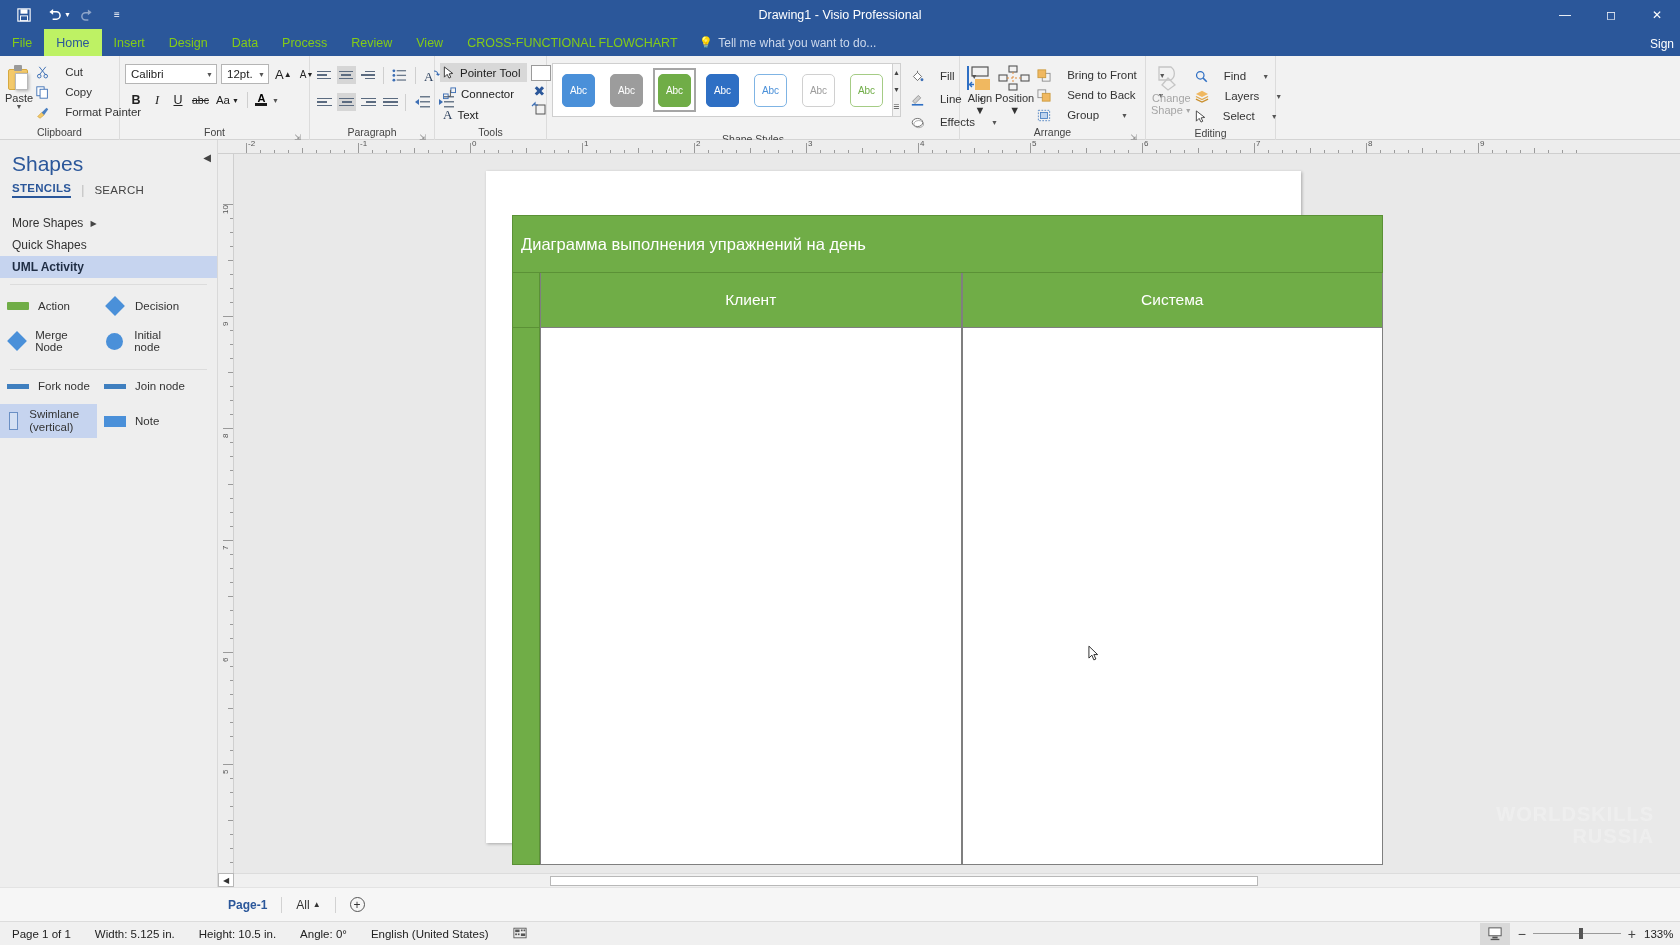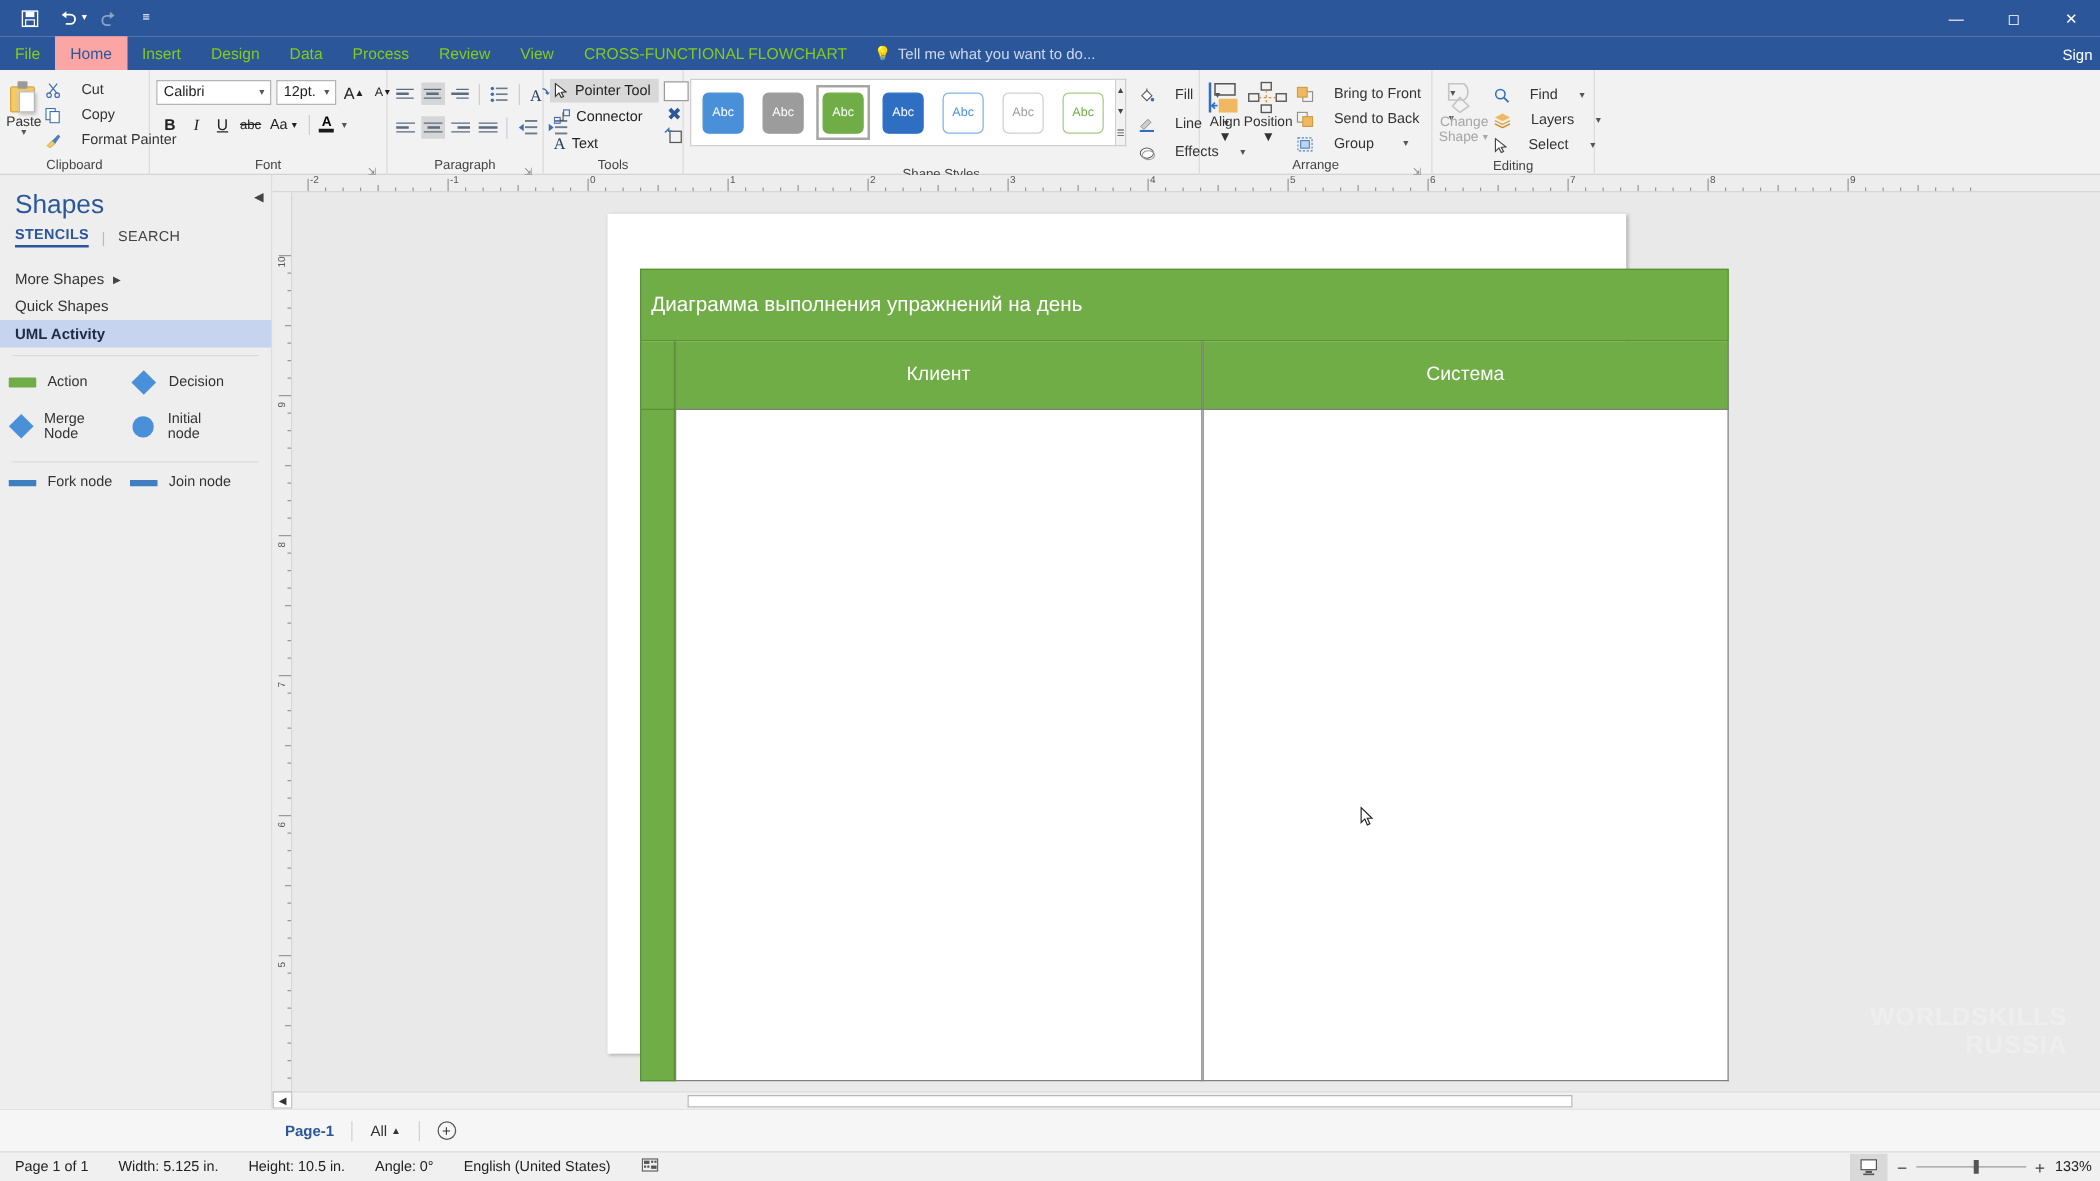--- a/index.html
+++ b/index.html
@@ -39,21 +39,21 @@
 
   
   .tabrow {
     height: 27px; background: #2b579a; display: flex; align-items: flex-end;
     position: relative;
   }
   .tab {
     height: 27px; padding: 0 12px; color: #84cc16; font-size: 12.5px;
     display: flex; align-items: center; white-space: nowrap;
   }
-  .tab.active { background: #fca5a5; color: #2b579a; }
+  .tab.active { background: #bef264; color: #2b579a; }
   .tellme {
     display: flex; align-items: center; gap: 5px; color: #cdd9ec;
     font-size: 12px; padding: 0 10px; height: 27px;
   }
   .bulb { font-size: 11px; color: #cdd9ec; }
   .signin {
     position: absolute; right: 6px; bottom: 5px; color: #ffffff;
     font-size: 12px;
   }
 
@@ -333,20 +333,21 @@
       </div>
       <span class="qat-caret">▼</span>
       <div class="qat-btn dim">
         <svg width="15" height="13" viewBox="0 0 16 14">
             <path d="M12 5 H7 a4 4 0 0 0 0 8 H10" fill="none" stroke="#8ca4c9" stroke-width="1.6"></path>
             <path d="M9.5 1.5 L13.5 4.7 L9.5 7.7 Z" fill="#8ca4c9"></path>
           </svg>
       </div>
       <div class="qat-btn" style="font-size:10px;">≡</div>
     </div>
+    <div class="title-text">Drawing1 - Visio Professional</div>
     <div class="win-ctrls">
       <div class="win-btn">—</div>
       <div class="win-btn">◻</div>
       <div class="win-btn">✕</div>
     </div>
   </div>
 
   <div class="tabrow">
     <div class="tab">File</div>
     <div class="tab active">Home</div>
@@ -833,20 +834,34 @@
             <span class="st-ico">
                 <span class="sh-bar"></span>
               </span>
             <span>Fork node</span>
           </div>
           <div class="st-item">
             <span class="st-ico">
                 <span class="sh-bar"></span>
               </span>
             <span>Join node</span>
+          </div>
+        </div>
+        <div class="st-line" style="margin-top:8px;">
+          <div class="st-item sel" style="align-items:center;">
+            <span class="st-ico">
+                <span class="sh-swim"></span>
+              </span>
+            <span style="line-height:13px;">Swimlane (vertical)</span>
+          </div>
+          <div class="st-item">
+            <span class="st-ico">
+                <span class="sh-note"></span>
+              </span>
+            <span>Note</span>
           </div>
         </div>
       </div>
     </div>
 
     <div class="hruler">
       <div id="hruler-inner">
           <div class="hnum" style="left: 30px;">-2</div>
           <div class="htick" style="left: 28px; height: 10px;"></div>
           <div class="htick" style="left: 42px; height: 3px;"></div>

